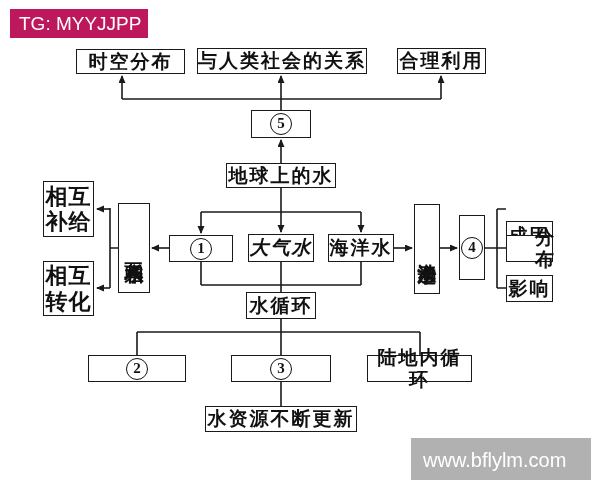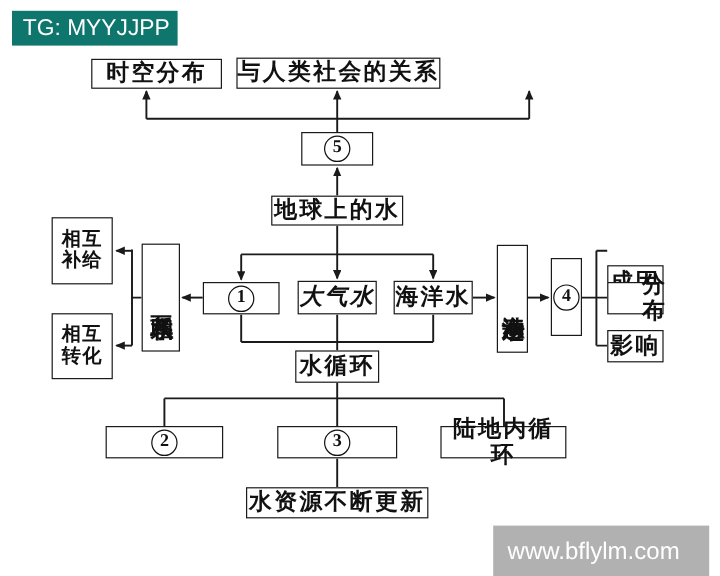--- a/index.html
+++ b/index.html
@@ -8,39 +8,39 @@
     font-family: "Liberation Serif", "DejaVu Serif", serif; overflow: hidden;
   }
   .wires { position: absolute; left: 0; top: 0; width: 600px; height: 480px; }
   .node {
     position: absolute; box-sizing: border-box;
     border: 1.5px solid #1a1a1a; background: #ffffff; color: #111111;
     display: flex; align-items: center; justify-content: center;
     font-weight: 700; font-size: 19px; letter-spacing: 2px;
     text-align: center; line-height: 1.15; white-space: pre-line;
   }
-  .node.small { font-size: 16px; letter-spacing: 1px; }
+  .node.small { font-size: 22px; letter-spacing: 1px; }
   .node.vert {
     writing-mode: vertical-lr; text-orientation: upright;
     letter-spacing: 0px; font-size: 19px;
   }
   .circle-num {
     box-sizing: border-box; width: 22px; height: 22px;
     border: 1.6px solid #111111; border-radius: 50%;
     display: flex; align-items: center; justify-content: center;
     font-size: 15px; font-weight: 700; letter-spacing: 0;
     font-family: "Liberation Serif", "DejaVu Serif", serif;
   }
   .badge {
     position: absolute; box-sizing: border-box; color: #ffffff;
     font-family: "Liberation Sans", "DejaVu Sans", sans-serif;
     display: flex; align-items: center;
   }
   .badge.tg { left: 10px; top: 9px; width: 138px; height: 29px;
-    background: #0f766e; font-size: 19px; padding-left: 9px; }
+    background: #be185d; font-size: 19px; padding-left: 9px; }
   .badge.site { left: 411px; top: 438px; width: 180px; height: 44px;
     background: #b1b1b1; font-size: 20px; padding-left: 12px; }
 </style>
 </head>
 <body>
 
 <div class="canvas">
 
   <svg class="wires" viewBox="0 0 600 480" xmlns="http://www.w3.org/2000/svg">
     <defs>
@@ -72,20 +72,21 @@
       <path d="M440 248 H457"></path>
     </g>
   </svg>
 
   <div class="badge tg">TG: MYYJJPP</div>
 
   <div class="node" style="left:76px; top:49px; width:109px; height:25px;">时空分布</div>
 
   <div class="node" style="left:197px; top:48px; width:170px; height:26px;">与人类社会的关系</div>
 
+  <div class="node" style="left:397px; top:48px; width:89px; height:26px;">合理利用</div>
 
   <div class="node" style="left:251px; top:110px; width:60px; height:28px;">
     <span class="circle-num">5</span>
   </div>
 
   <div class="node" style="left:226px; top:163px; width:110px; height:25px;">地球上的水</div>
 
   <div class="node small" style="left:43px; top:181px; width:51px; height:56px;">相互
 补给</div>
 

